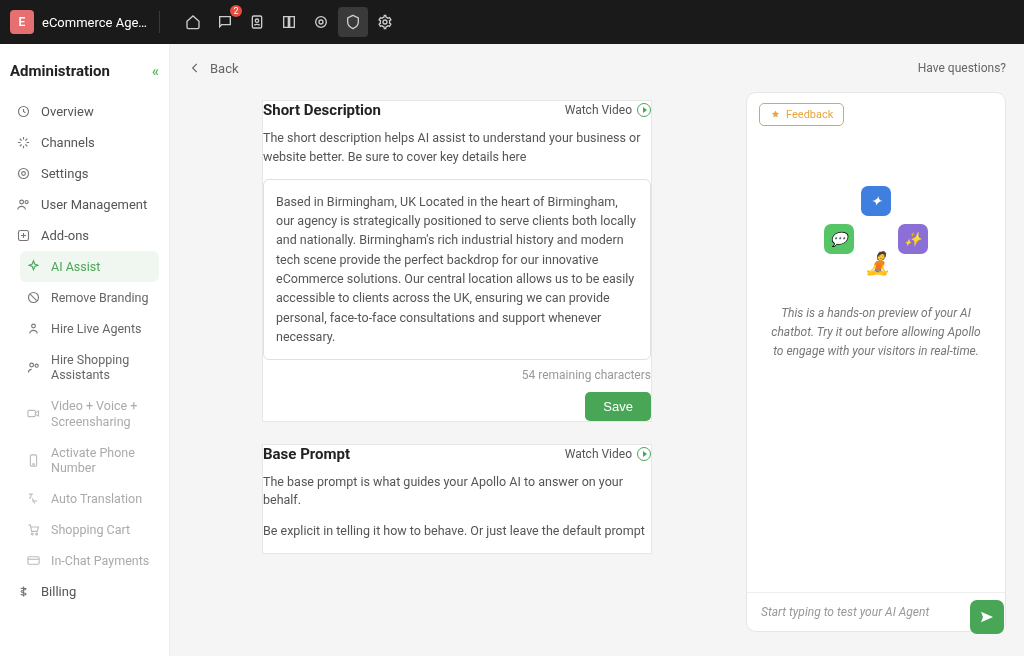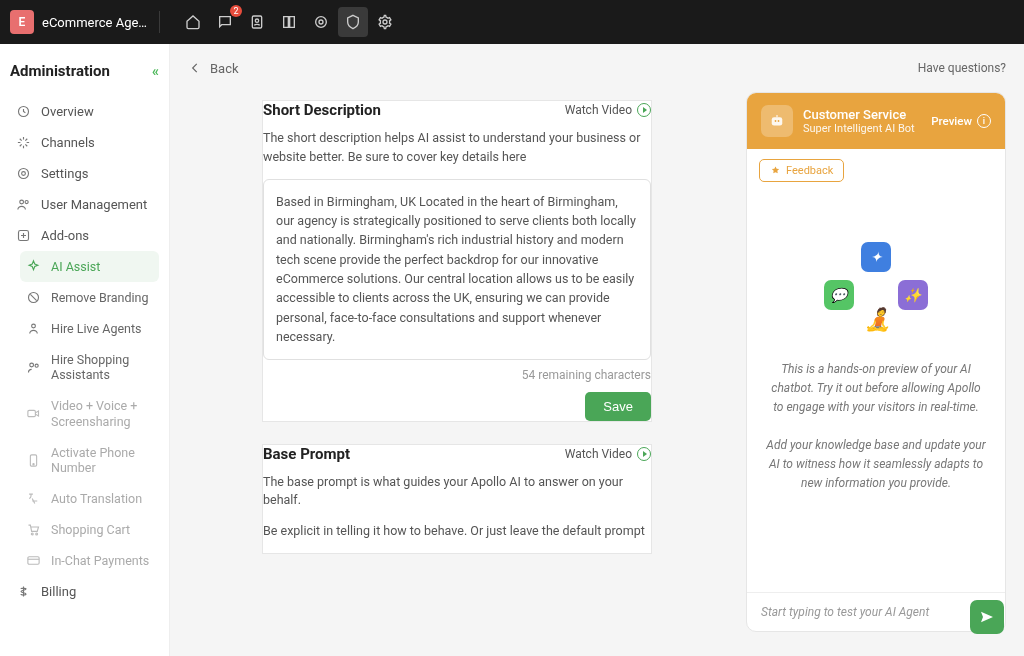--- a/index.html
+++ b/index.html
@@ -296,55 +296,36 @@
 
           </div>
 
         </div>
       </div>
 
       <div class="expand-handle">»</div>
 
       <div class="right-wrap">
         <div class="preview" style="height:100%;">
-          <div class="preview-head">
-            <div class="preview-ava">
-              <svg viewBox="0 0 24 24">
-                  <rect x="5" y="7" width="14" height="11" rx="3"></rect>
-                  <circle cx="10" cy="12" r="1.2" fill="#e8a43f"></circle>
-                  <circle cx="14" cy="12" r="1.2" fill="#e8a43f"></circle>
-                  <path d="M12 4v3" stroke="#fff" stroke-width="1.5"></path>
-                </svg>
-            </div>
-            <div>
-              <div class="preview-title">Customer Service</div>
-              <div class="preview-sub">Super Intelligent AI Bot</div>
-            </div>
-            <div class="preview-badge">
-              <span>Preview</span>
-              <span class="info">i</span>
-            </div>
-          </div>
           <div class="feedback-row">
             <div class="feedback-btn">
               <svg viewBox="0 0 24 24">
                   <path d="M12 3l2.5 5 5.5.8-4 3.9.9 5.4L12 15.8 7.1 18l.9-5.4-4-3.9L9.5 8z"></path>
                 </svg>
               <span>Feedback</span>
             </div>
           </div>
           <div class="preview-body">
             <div class="chat-art">
               <div class="art-sq sq-blue">✦</div>
               <div class="art-sq sq-green">💬</div>
               <div class="art-sq sq-purple">✨</div>
               <div class="art-person">🧘</div>
             </div>
             <div class="preview-text">This is a hands-on preview of your AI chatbot. Try it out before allowing Apollo to engage with your visitors in real-time.</div>
-            <div class="preview-text">Add your knowledge base and update your AI to witness how it seamlessly adapts to new information you provide.</div>
           </div>
           <div class="preview-input-row">Start typing to test your AI Agent</div>
         </div>
         <div class="send-fab">
           <svg viewBox="0 0 24 24">
               <path d="M3 20l18-8L3 4l3 8-3 8z"></path>
             </svg>
         </div>
       </div>
     </div>

